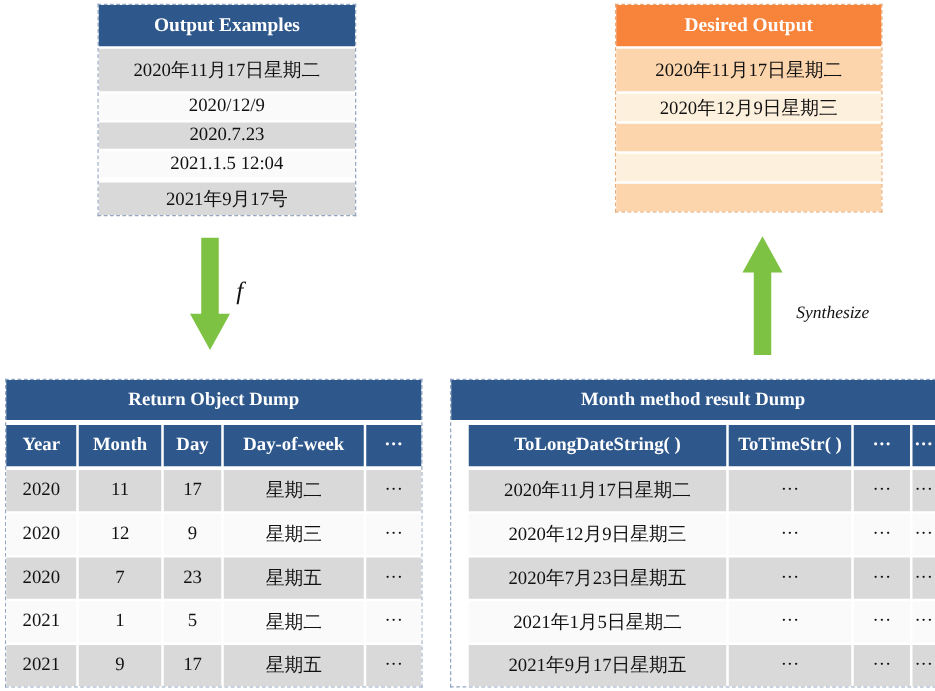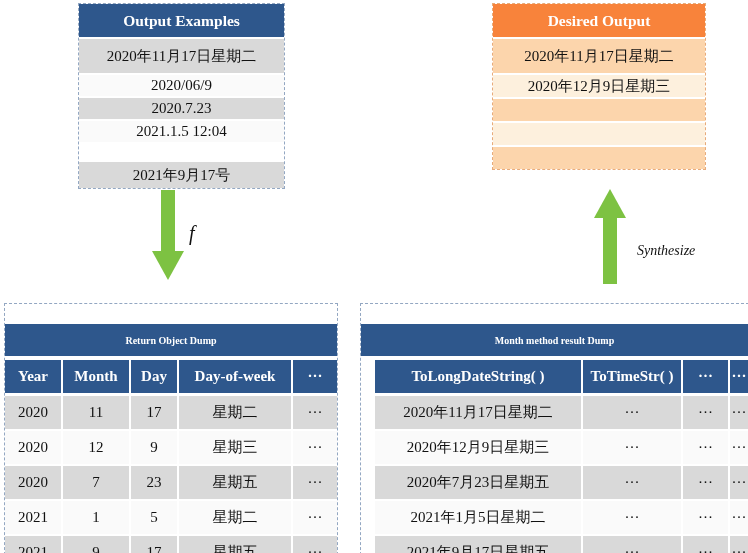--- a/index.html
+++ b/index.html
@@ -21,21 +21,21 @@
     font-size:15px;
   }
 
   #input-examples {
     left:78px; top:3px; width:205px;
     border:1px dashed #93a7c2;
   }
   #input-examples .hdr { background:#2E578C; }
   #input-examples .row.tall { height:34px; margin-top:2px; }
   #input-examples .row.short { height:21px; margin-top:2px; }
-  #input-examples .row.last { height:26px; margin-top:20px; }
+  #input-examples .row.last { height:26px; margin-top:4px; }
   .gray-bg  { background:#D9D9D9; }
   .white-bg { background:#FAFAFA; }
 
   #desired-output {
     left:492px; top:3px; width:212px;
     border:1px dashed #e8ab7a;
   }
   #desired-output .hdr { background:#F8833B; }
   #desired-output .row { height:22px; margin-top:2px; }
   #desired-output .row.tall { height:34px; }
@@ -44,23 +44,22 @@
 
   
   .arrow-label { font-style:italic; color:#111; }
   #f-label { left:189px; top:222px; font-size:20px; }
   #synth-label { left:637px; top:243px; font-size:14px; }
 
   
   .dump-table { background:#ffffff; border:1px dashed #93a7c2; }
   .dump-title {
     height:32px; display:flex; align-items:center; justify-content:center;
-    background:#2E578C; color:#ffffff; font-weight:bold; font-size:10px;
+    background:#2E578C; color:#ffffff; font-weight:bold; font-size:15px;
     margin-bottom:4px;
-    margin-top:20px;
   }
   .grid { display:grid; gap:2px; background:#ffffff; }
   .grid .cell {
     display:flex; align-items:center; justify-content:center;
     height:33px; font-size:15px;
   }
   .grid .hcell {
     background:#2E578C; color:#ffffff; font-weight:bold;
   }
   .grid.body { margin-top:3px; }
@@ -72,21 +71,21 @@
   #member-dump .grid { grid-template-columns:206px 98px 45px 1fr;margin-left:14px; }
 </style>
 </head>
 <body>
 
 <div id="canvas">
 
   <div id="input-examples" class="abs simple-table">
     <div class="hdr">Output Examples</div>
     <div class="row tall gray-bg">2020年11月17日星期二</div>
-    <div class="row short white-bg">2020/06/9</div>
+    <div class="row short white-bg">2020/12/9</div>
     <div class="row short gray-bg">2020.7.23</div>
     <div class="row short white-bg">2021.1.5 12:04</div>
     <div class="row last gray-bg">2021年9月17号</div>
   </div>
 
   <div id="desired-output" class="abs simple-table">
     <div class="hdr">Desired Output</div>
     <div class="row tall lorange-bg">2020年11月17日星期二</div>
     <div class="row cream-bg">2020年12月9日星期三</div>
     <div class="row lorange-bg"></div>

